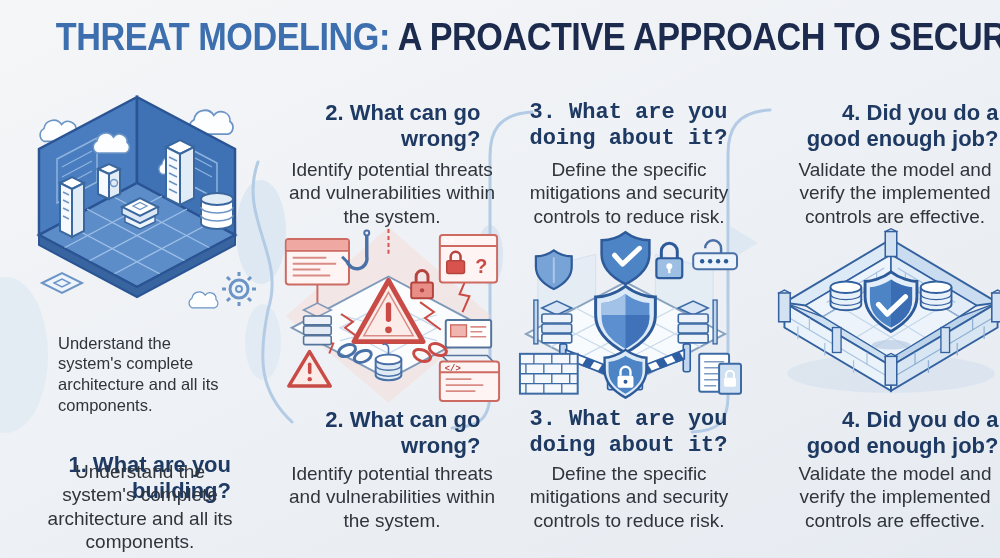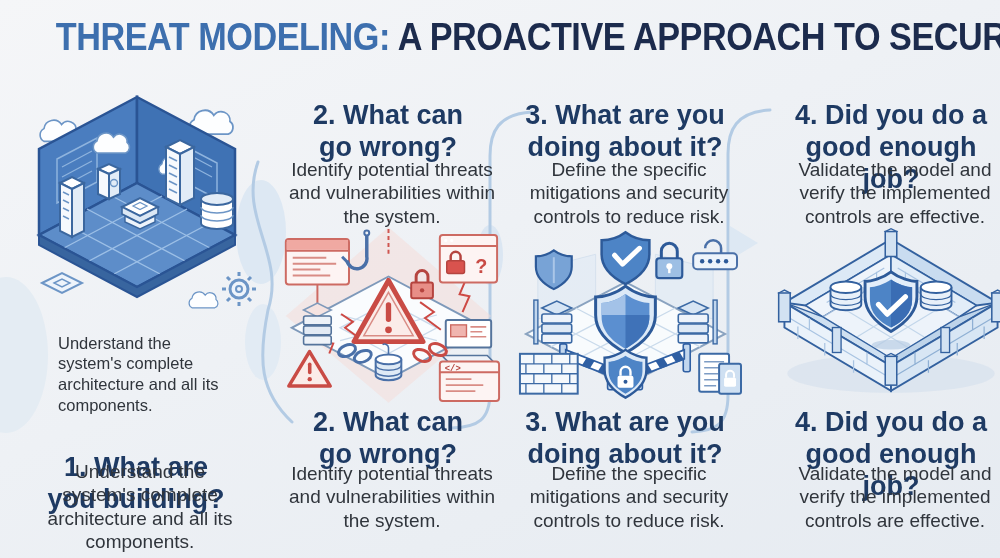--- a/index.html
+++ b/index.html
@@ -15,28 +15,28 @@
     letter-spacing:-0.5px;transform:scaleX(.9);transform-origin:center;
   }
   .title .t-hi{color:#3d6fae;}
   .title .t-rest{color:#1c2b4d;}
   .col{position:absolute;top:0;height:558px;z-index:1;}
   .col-1{left:12px;width:248px;}
   .col-2{left:272px;width:232px;}
   .col-3{left:508px;width:234px;}
   .col-4{left:748px;width:240px;margin-left:23px;}
   .step-heading{
-    position:absolute;left:0;right:0;margin:0 auto;text-align:center;
-    font-size:27px;font-weight:bold;line-height:1.18;color:#1e3a63;
+    position:absolute;left:0;right:0;margin:0 auto;text-align:right;
+    font-size:22px;font-weight:bold;line-height:1.18;color:#1e3a63;
   }
   .top-heading{top:100px;}
   .bottom-heading{top:407px;}
   .col-1 .step-heading{max-width:190px;}
   .col-2 .step-heading{max-width:185px;}
-  .col-3 .step-heading{max-width:205px;}
+  .col-3 .step-heading{max-width:205px;font-family:Liberation Mono, monospace;}
   .col-4 .step-heading{max-width:215px;}
   .step-desc{
     position:absolute;left:8px;right:0;margin:0 auto;text-align:center;
     font-size:19px;line-height:1.23;color:#30353c;
   }
   .top-desc{top:158px;}
   .bottom-desc{top:462px;}
   .col-1 .bottom-heading{top:404px;margin-top:48px;}
   .col-1 .bottom-desc{top:460px;max-width:205px;}
   .mid-desc{

